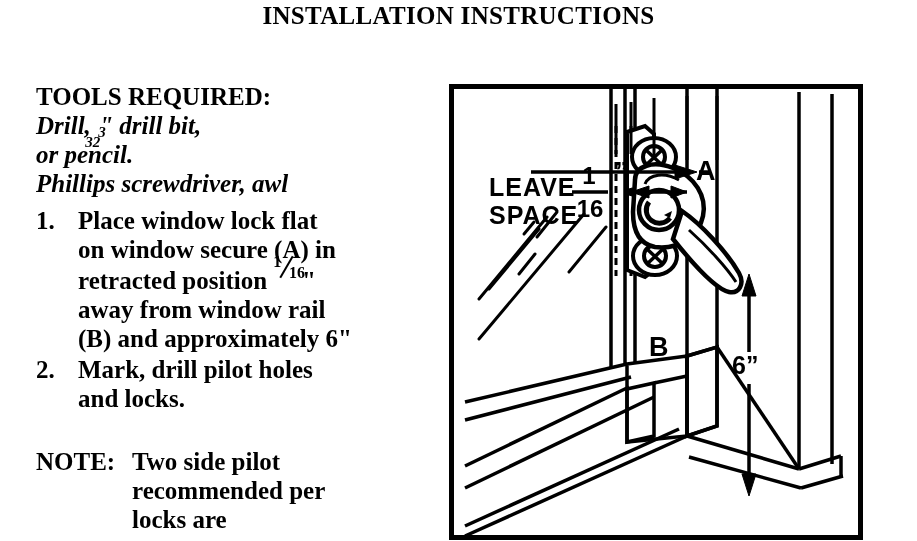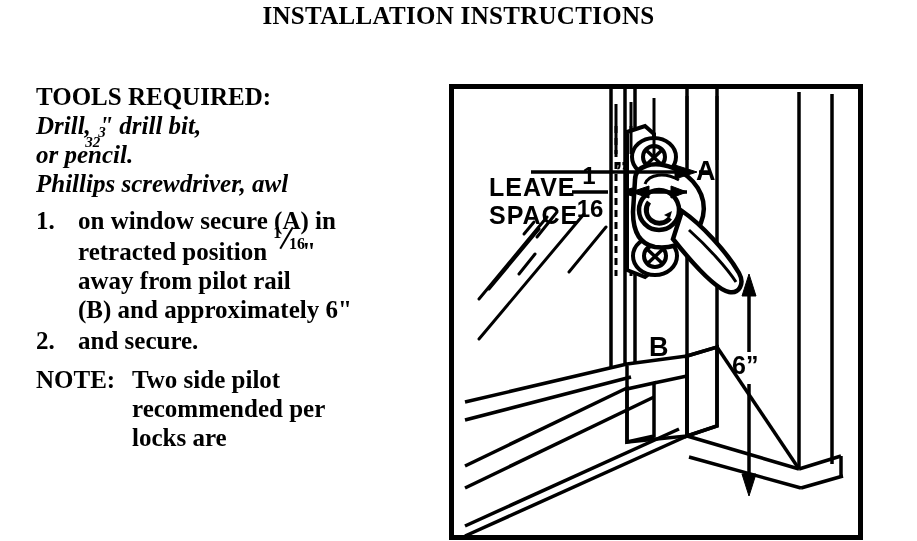--- a/index.html
+++ b/index.html
@@ -132,21 +132,21 @@
     left: 0;
     top: 0;
     width: 28px;
     text-align: left;
   }
   .step .lines div { white-space: nowrap; }
 
   
   #note {
     position: relative;
-    margin-top: 10px;
+    margin-top: 34px;
     font-family: "Liberation Serif", serif;
     font-weight: bold;
     font-size: 25px;
     line-height: 29px;
     padding-left: 96px;
   }
   #note .note-label {
     position: absolute;
     left: 0;
     top: 0;
@@ -185,31 +185,33 @@
       <div><span>Drill, </span><span class="frac"><span class="num">3</span><span class="bar"></span><span class="den">32</span></span><span>" drill bit,</span></div>
       <div>or pencil.</div>
       <div>Phillips screwdriver, awl</div>
     </div>
 
     <div id="steps">
 
       <div class="step">
         <span class="num">1.</span>
         <span class="lines">
+          <div>Place window lock flat</div>
           <div>on window secure (A) in</div>
           <div><span>retracted position </span><span class="frac2"><span class="n2">1</span><span class="b2"></span><span class="d2">16</span></span><span>"</span></div>
-          <div>away from pilot rail</div>
+          <div>away from window rail</div>
           <div>(B) and approximately 6"</div>
         </span>
       </div>
 
       <div class="step">
         <span class="num">2.</span>
         <span class="lines">
-          <div>and secure.</div>
+          <div>Mark, drill pilot holes</div>
+          <div>and locks.</div>
         </span>
       </div>
 
     </div>
 
     <div id="note">
       <span class="note-label">NOTE:</span>
       <span class="note-lines">
         <div>Two side pilot</div>
         <div>recommended per</div>

